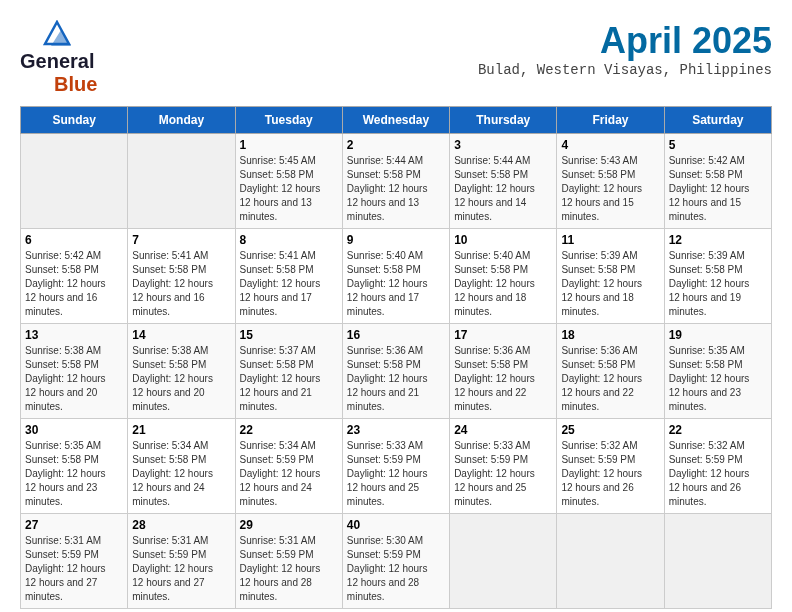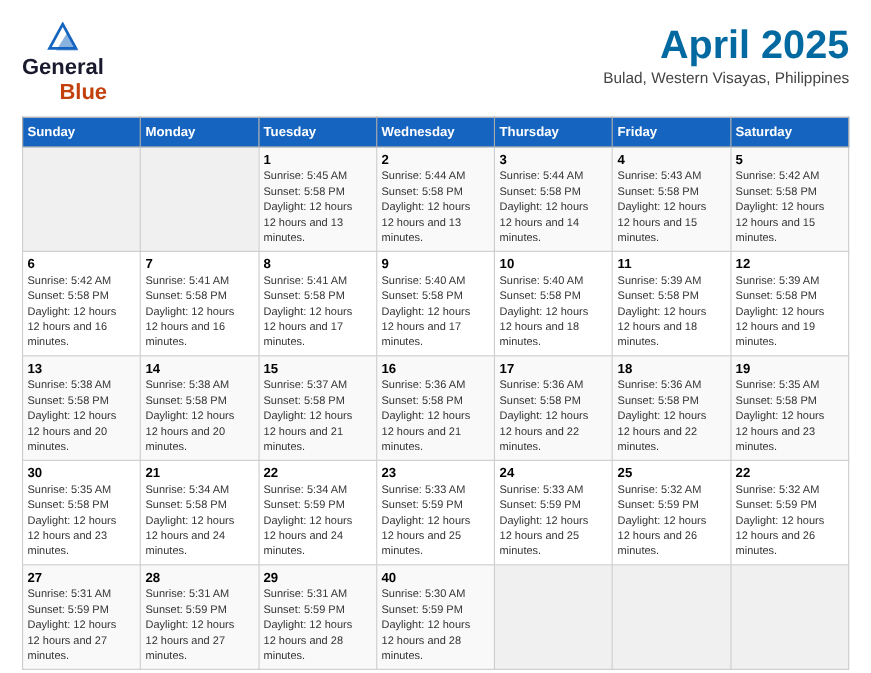--- a/index.html
+++ b/index.html
@@ -31,31 +31,32 @@
       text-align: right;
     }
     .month-title {
       font-size: 36px;
       font-weight: bold;
       color: #0369a1;
     }
     .location-title {
       font-size: 14px;
       color: #444;
+      font-family: Liberation Mono, monospace;
     }
     table {
       width: 100%;
       border-collapse: collapse;
       font-size: 11px;
     }
     thead tr th {
       background: #1565c0;
       color: #fff;
       padding: 6px 4px;
-      text-align: left;
+      text-align: center;
       font-size: 12px;
       font-weight: bold;
       border: 1px solid #aaa;
     }
     tbody tr td {
       border: 1px solid #ccc;
       vertical-align: top;
       padding: 4px;
       width: 14.28%;
       height: 90px;

